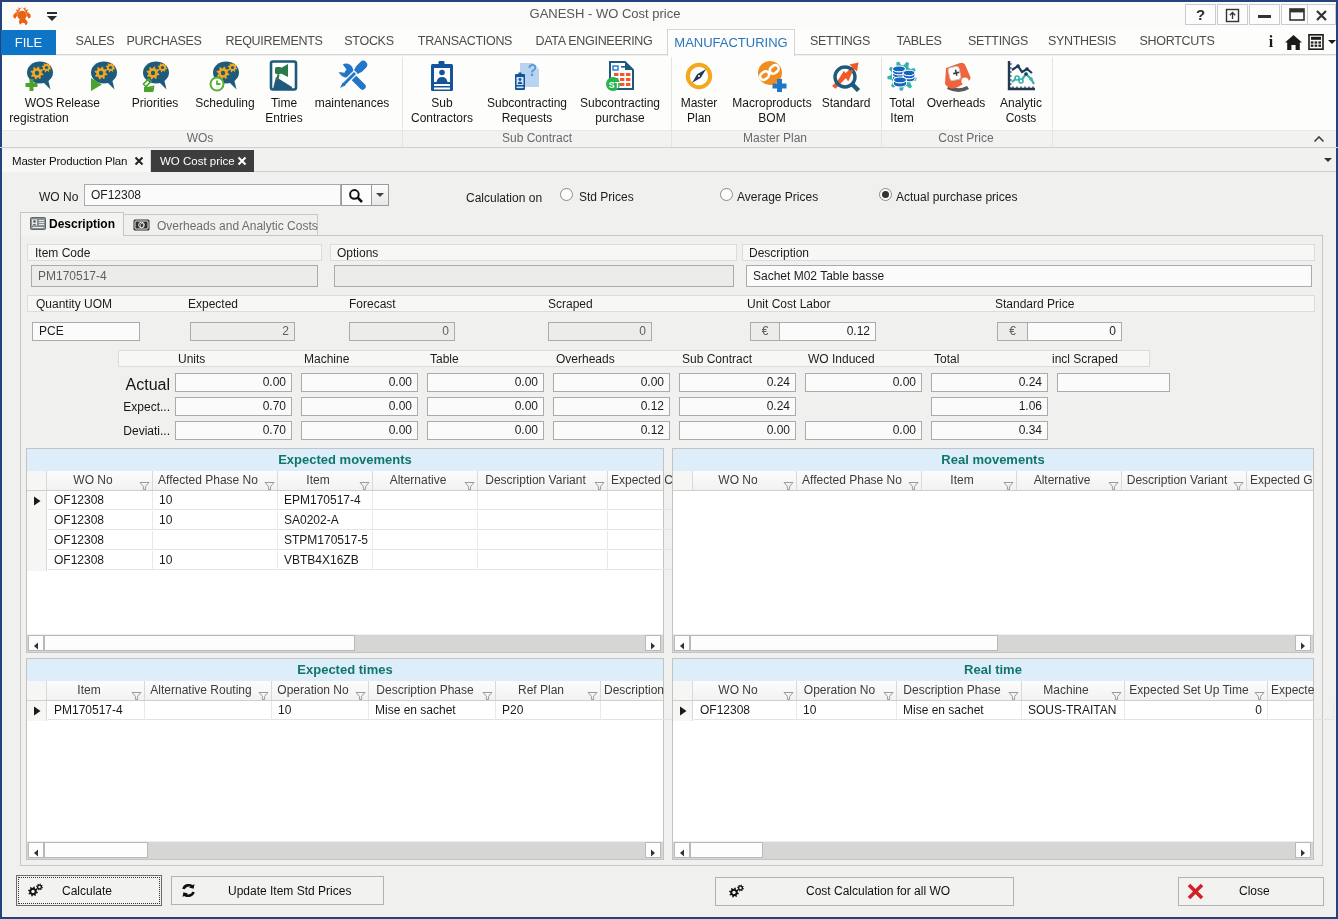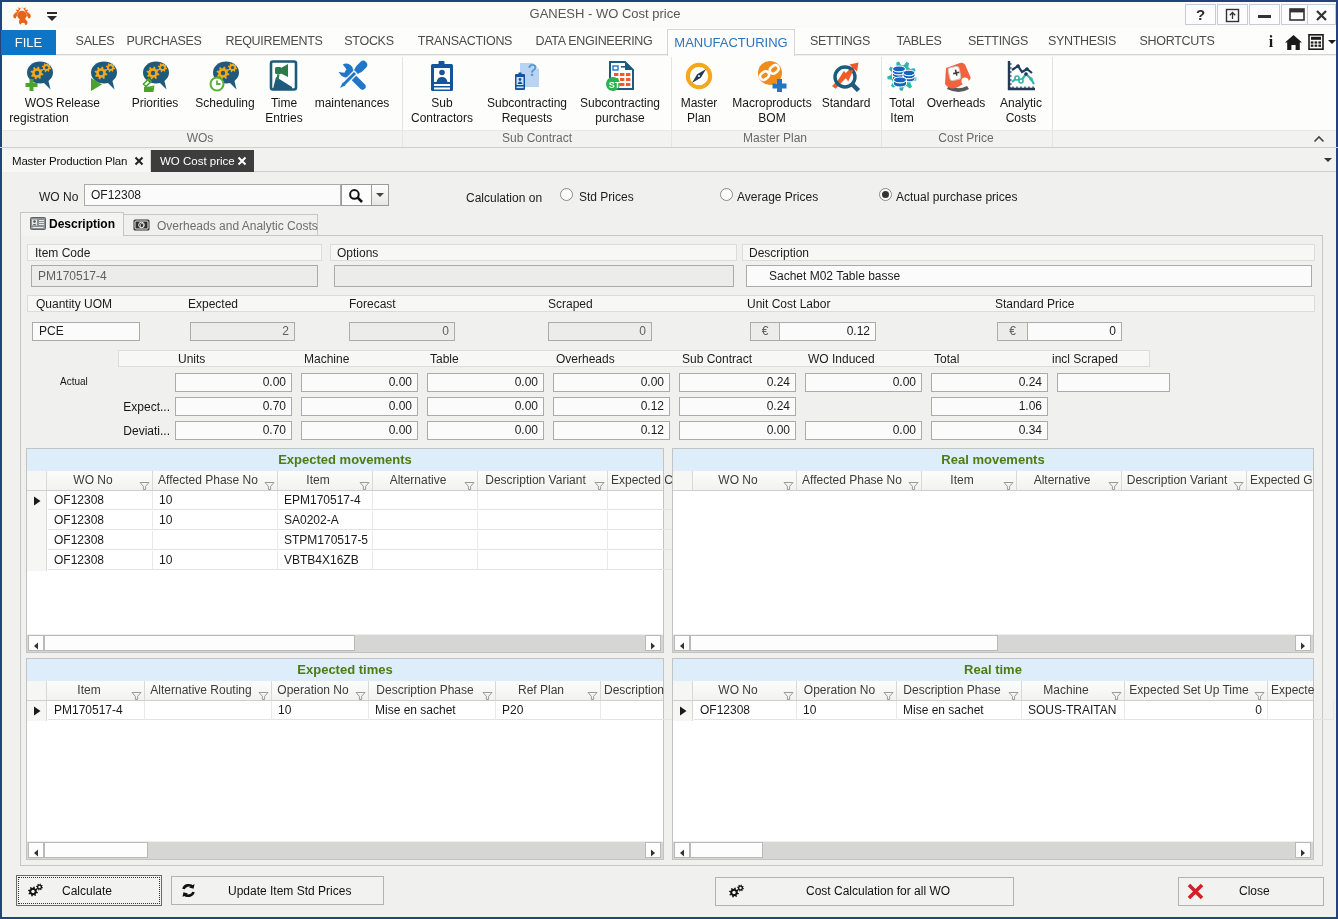--- a/index.html
+++ b/index.html
@@ -4,21 +4,21 @@
 html,body{width:1338px;height:919px}
 body{position:relative;font-family:"Liberation Sans",sans-serif;background:#f0f0ef;overflow:hidden}
 .a{position:absolute}
 .tb{position:absolute;border:1px solid #ababab;background:#fbfbfb;font-size:12px;color:#1c1c1c}
 .tbd{background:#ececeb;color:#5f5f5f}
 .num{text-align:right;padding-right:5px}
 .lbl{position:absolute;font-size:12px;color:#1c1c1c;white-space:nowrap}
 .band{position:absolute;background:#f7f7f6;border:1px solid #dcdcdb;height:17px}
 .band span{position:absolute;top:2px;font-size:12px;color:#1c1c1c;white-space:nowrap}
 .grid{position:absolute;background:#fff;border:1px solid #c3c3c3}
-.gt{position:absolute;left:0;right:0;top:0;height:22px;background:#ddedf9;font-weight:bold;font-size:13px;color:#4d7c0f;text-align:center;line-height:22px}
+.gt{position:absolute;left:0;right:0;top:0;height:22px;background:#ddedf9;font-weight:bold;font-size:13px;color:#0f766e;text-align:center;line-height:22px}
 .gh{position:absolute;left:0;right:0;top:22px;height:20px;background:linear-gradient(#fcfcfc,#f2f2f1);border-bottom:1px solid #cfcfcf}
 .gh .c{position:absolute;top:0;height:19px;border-right:1px solid #d9d9d9;font-size:12px;color:#3c3c3c;line-height:19px;text-align:center}
 .gh .f{position:absolute;top:6px;right:3px}
 .sel{position:absolute;background:#f6f6f5;border-right:1px solid #d9d9d9}
 .row{position:absolute;font-size:12px;color:#1a1a1a}
 .row .c{position:absolute;top:0;height:19px;border-right:1px solid #e9e9e9;border-bottom:1px solid #e3e3e3;line-height:19px;padding-left:6px;white-space:nowrap;overflow:hidden}
 .sb{position:absolute;background:#d6d6d5;border-top:1px solid #efefef}
 .sbb{position:absolute;background:#fdfdfd;border:1px solid #b9b9b9;text-align:center}
 .sbt{position:absolute;background:#fdfdfd;border:1px solid #b9b9b9}
 .btn{position:absolute;background:#f2f2f1;border:1px solid #b2b2b2;font-size:12px;color:#1c1c1c}
@@ -349,21 +349,21 @@
 <div class="band" style="left:330px;top:244px;width:407px"></div>
 <div class="band" style="left:330px;top:244px;width:407px;border:none;background:none">
     <span style="left:7px">Options</span>
   </div>
 <div class="band" style="left:742px;top:244px;width:573px"></div>
 <div class="band" style="left:742px;top:244px;width:573px;border:none;background:none">
     <span style="left:7px">Description</span>
   </div>
 <div class="tb tbd" style="left:31px;top:265px;width:287px;height:22px;line-height:20px"><span style="margin-left:6px">PM170517-4</span></div>
 <div class="tb tbd" style="left:334px;top:265px;width:400px;height:22px"></div>
-<div class="tb" style="left:746px;top:265px;width:566px;height:22px;line-height:20px"><span style="margin-left:22px">Sachet M02 Table basse</span></div>
+<div class="tb" style="left:746px;top:265px;width:566px;height:22px;line-height:20px"><span style="margin-left:6px">Sachet M02 Table basse</span></div>
 <div class="band" style="left:27px;top:295px;width:1288px"></div>
 <div class="a" style="left:36px;top:297px;font-size:12px;color:#1c1c1c">Quantity UOM</div>
 <div class="a" style="left:188px;top:297px;font-size:12px;color:#1c1c1c">Expected</div>
 <div class="a" style="left:349px;top:297px;font-size:12px;color:#1c1c1c">Forecast</div>
 <div class="a" style="left:548px;top:297px;font-size:12px;color:#1c1c1c">Scraped</div>
 <div class="a" style="left:747px;top:297px;font-size:12px;color:#1c1c1c">Unit Cost Labor</div>
 <div class="a" style="left:995px;top:297px;font-size:12px;color:#1c1c1c">Standard Price</div>
 <div class="tb" style="left:32px;top:322px;width:108px;height:19px;line-height:17px"><span style="margin-left:6px">PCE</span></div>
 <div class="tb tbd num" style="left:190px;top:322px;width:105px;height:19px;line-height:17px">2</div>
 <div class="tb tbd num" style="left:349px;top:322px;width:106px;height:19px;line-height:17px">0</div>
@@ -374,21 +374,21 @@
 <div class="tb num" style="left:1027px;top:322px;width:95px;height:19px;line-height:17px">0</div>
 <div class="band" style="left:118px;top:350px;width:1032px"></div>
 <div class="a" style="left:178px;top:352px;font-size:12px;color:#1c1c1c">Units</div>
 <div class="a" style="left:304px;top:352px;font-size:12px;color:#1c1c1c">Machine</div>
 <div class="a" style="left:430px;top:352px;font-size:12px;color:#1c1c1c">Table</div>
 <div class="a" style="left:556px;top:352px;font-size:12px;color:#1c1c1c">Overheads</div>
 <div class="a" style="left:682px;top:352px;font-size:12px;color:#1c1c1c">Sub Contract</div>
 <div class="a" style="left:808px;top:352px;font-size:12px;color:#1c1c1c">WO Induced</div>
 <div class="a" style="left:934px;top:352px;font-size:12px;color:#1c1c1c">Total</div>
 <div class="a" style="left:1052px;top:352px;font-size:12px;color:#1c1c1c">incl Scraped</div>
-<div class="a" style="left:60px;top:376px;width:110px;font-size:10px;color:#161616">Actual</div>
+<div class="a" style="left:60px;top:376px;width:110px;text-align:right;font-size:16px;color:#161616">Actual</div>
 <div class="tb num" style="left:175px;top:373px;width:117px;height:19px;line-height:17px;">0.00</div>
 <div class="tb num" style="left:301px;top:373px;width:117px;height:19px;line-height:17px;">0.00</div>
 <div class="tb num" style="left:427px;top:373px;width:117px;height:19px;line-height:17px;">0.00</div>
 <div class="tb num" style="left:553px;top:373px;width:117px;height:19px;line-height:17px;">0.00</div>
 <div class="tb num" style="left:679px;top:373px;width:117px;height:19px;line-height:17px;">0.24</div>
 <div class="tb num" style="left:805px;top:373px;width:117px;height:19px;line-height:17px;">0.00</div>
 <div class="tb num" style="left:931px;top:373px;width:117px;height:19px;line-height:17px;">0.24</div>
 <div class="tb num" style="left:1057px;top:373px;width:117px;height:19px;line-height:17px;width:113px"></div>
 <div class="a" style="left:60px;top:400px;width:110px;text-align:right;font-size:12px;color:#161616">Expect...</div>
 <div class="tb num" style="left:175px;top:397px;width:117px;height:19px;line-height:17px;">0.70</div>

